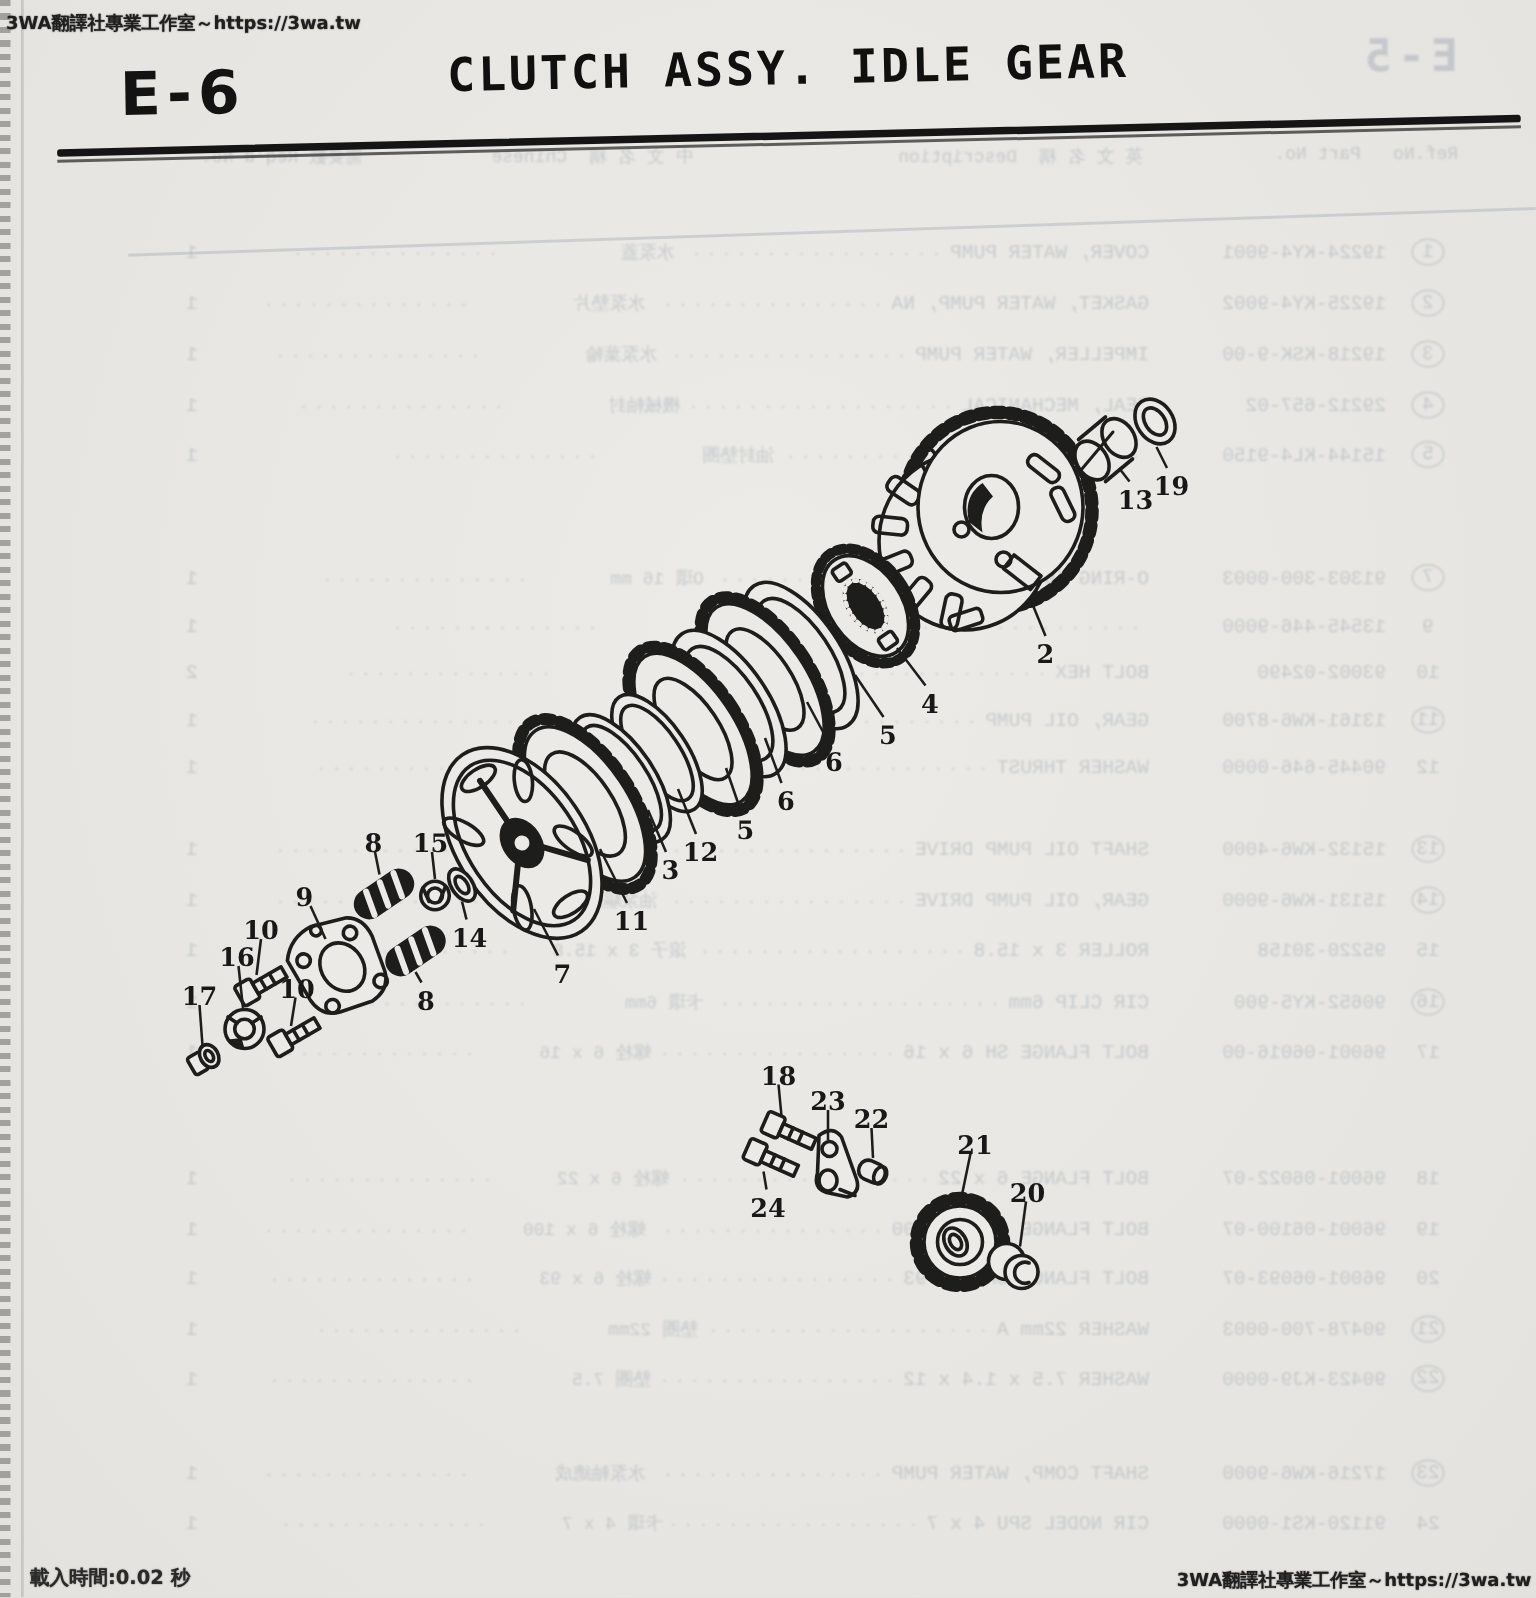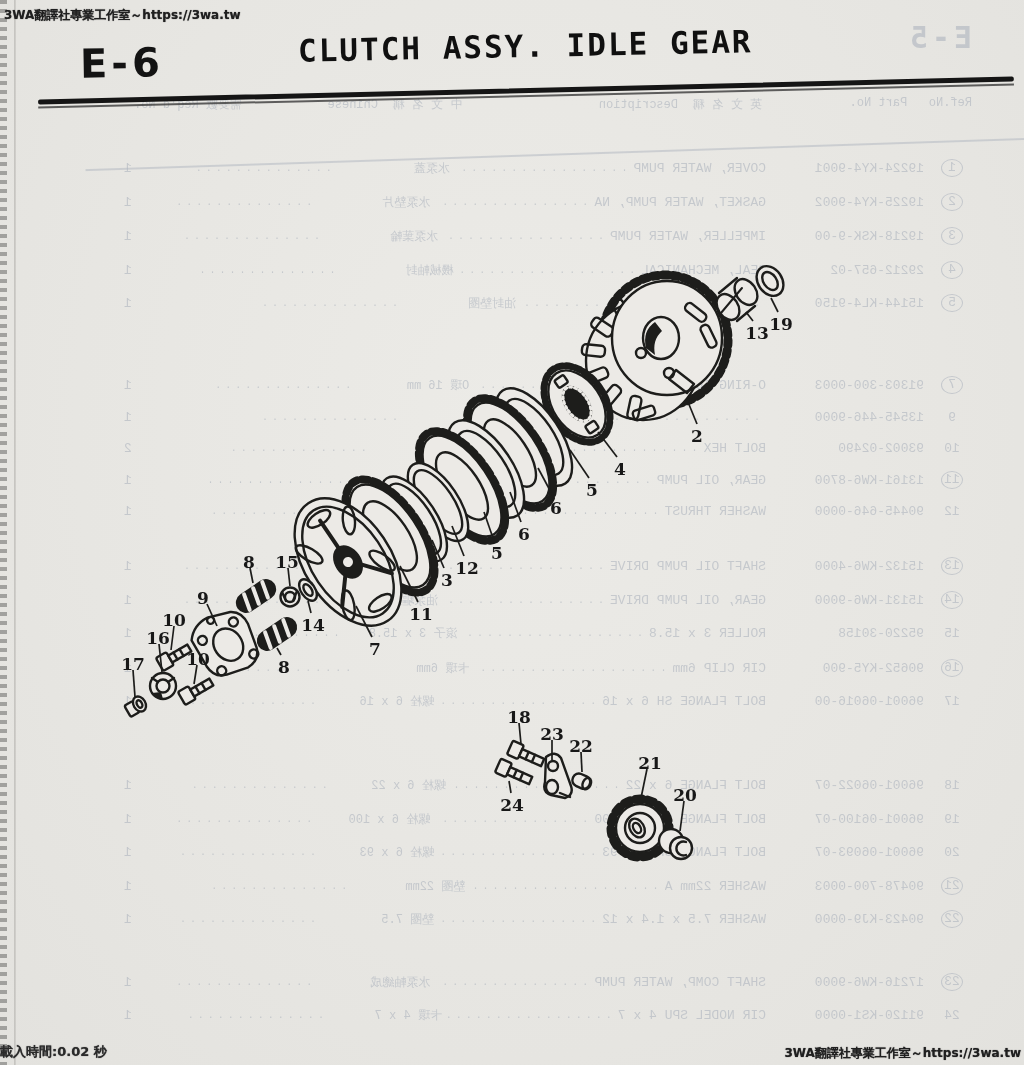--- a/index.html
+++ b/index.html
@@ -62,21 +62,21 @@
   }
   .watermark{
     position:absolute;
     font:bold 12px "DejaVu Sans", sans-serif;
     color:#1f1f1f;letter-spacing:0;
     text-shadow:0 0 1px #444;
   }
   .wm-tl{left:4px;top:7px;}
   .wm-br{right:3px;bottom:3px;}
   .loadtime{
-    position:absolute;left:0;bottom:4px;
+    position:absolute;left:20px;bottom:4px;
     font:bold 13px "DejaVu Sans", sans-serif;color:#2a2a2a;
     text-shadow:0 0 1px #555;
     text-align:center;
   }
   
   .sec-code{
     position:absolute;left:80px;top:40px;
     font:800 40px "DejaVu Sans", sans-serif;letter-spacing:4px;
     color:#131313;transform:rotate(-1deg);
   }

